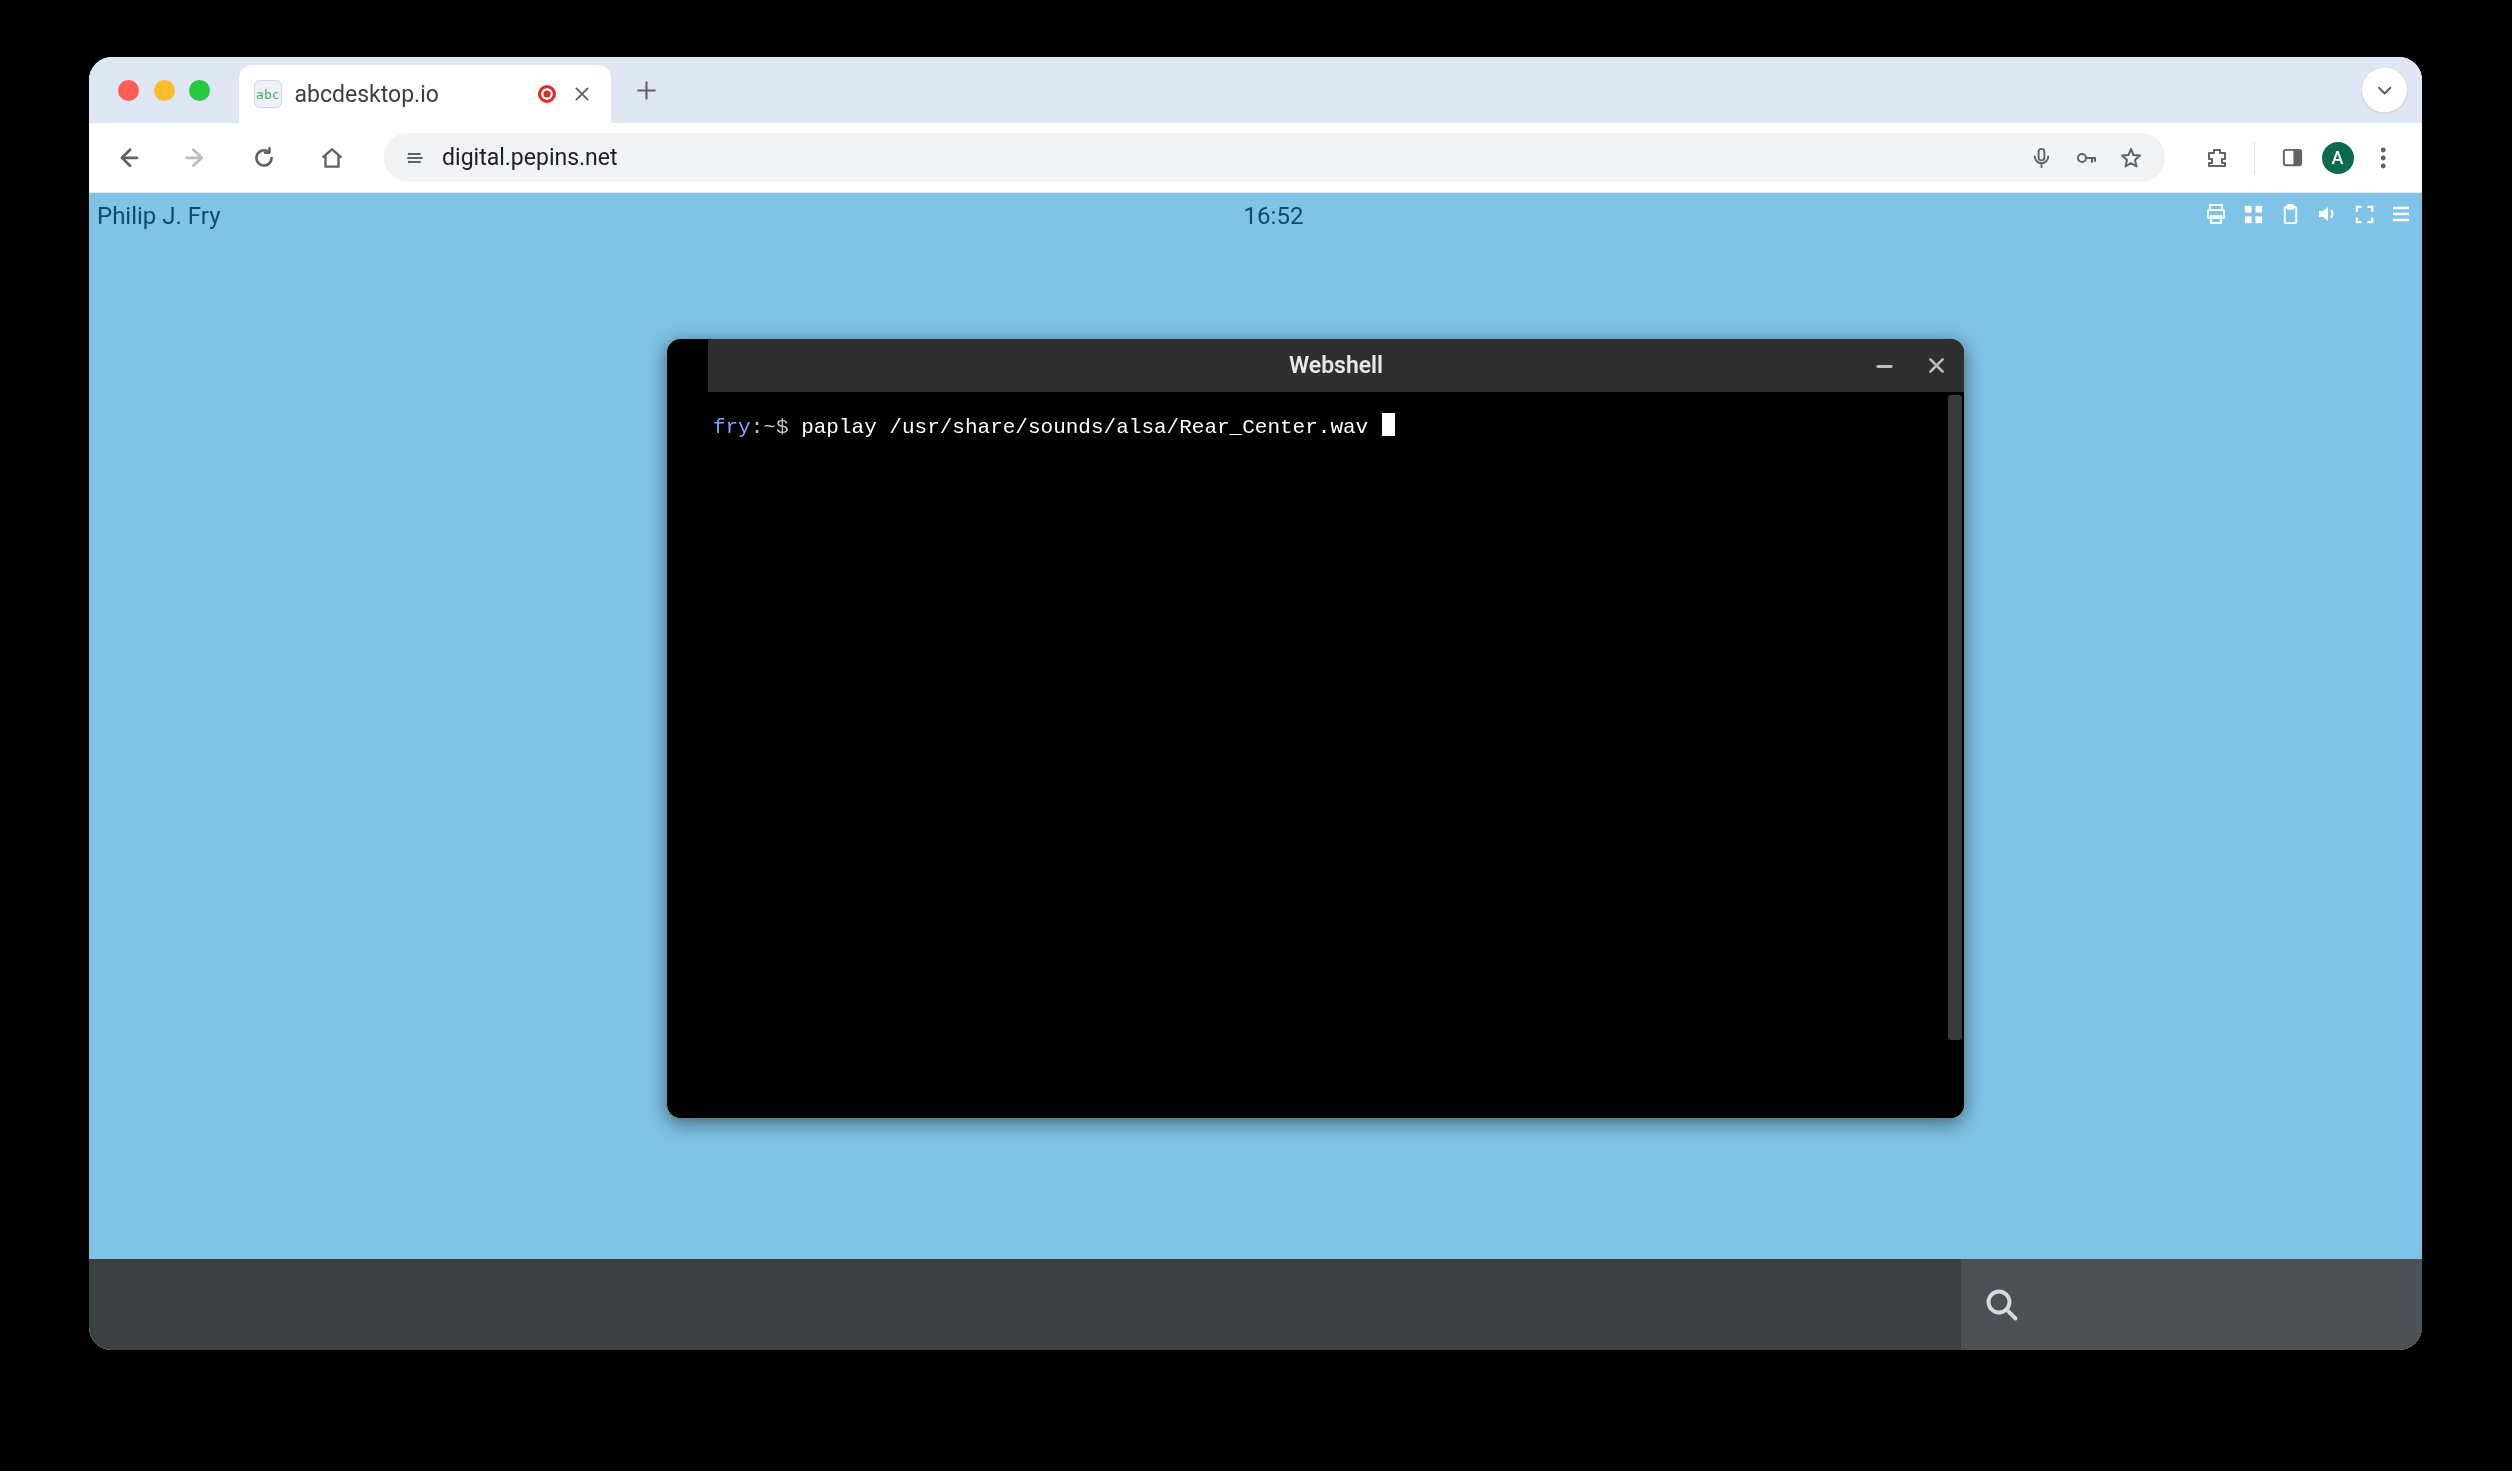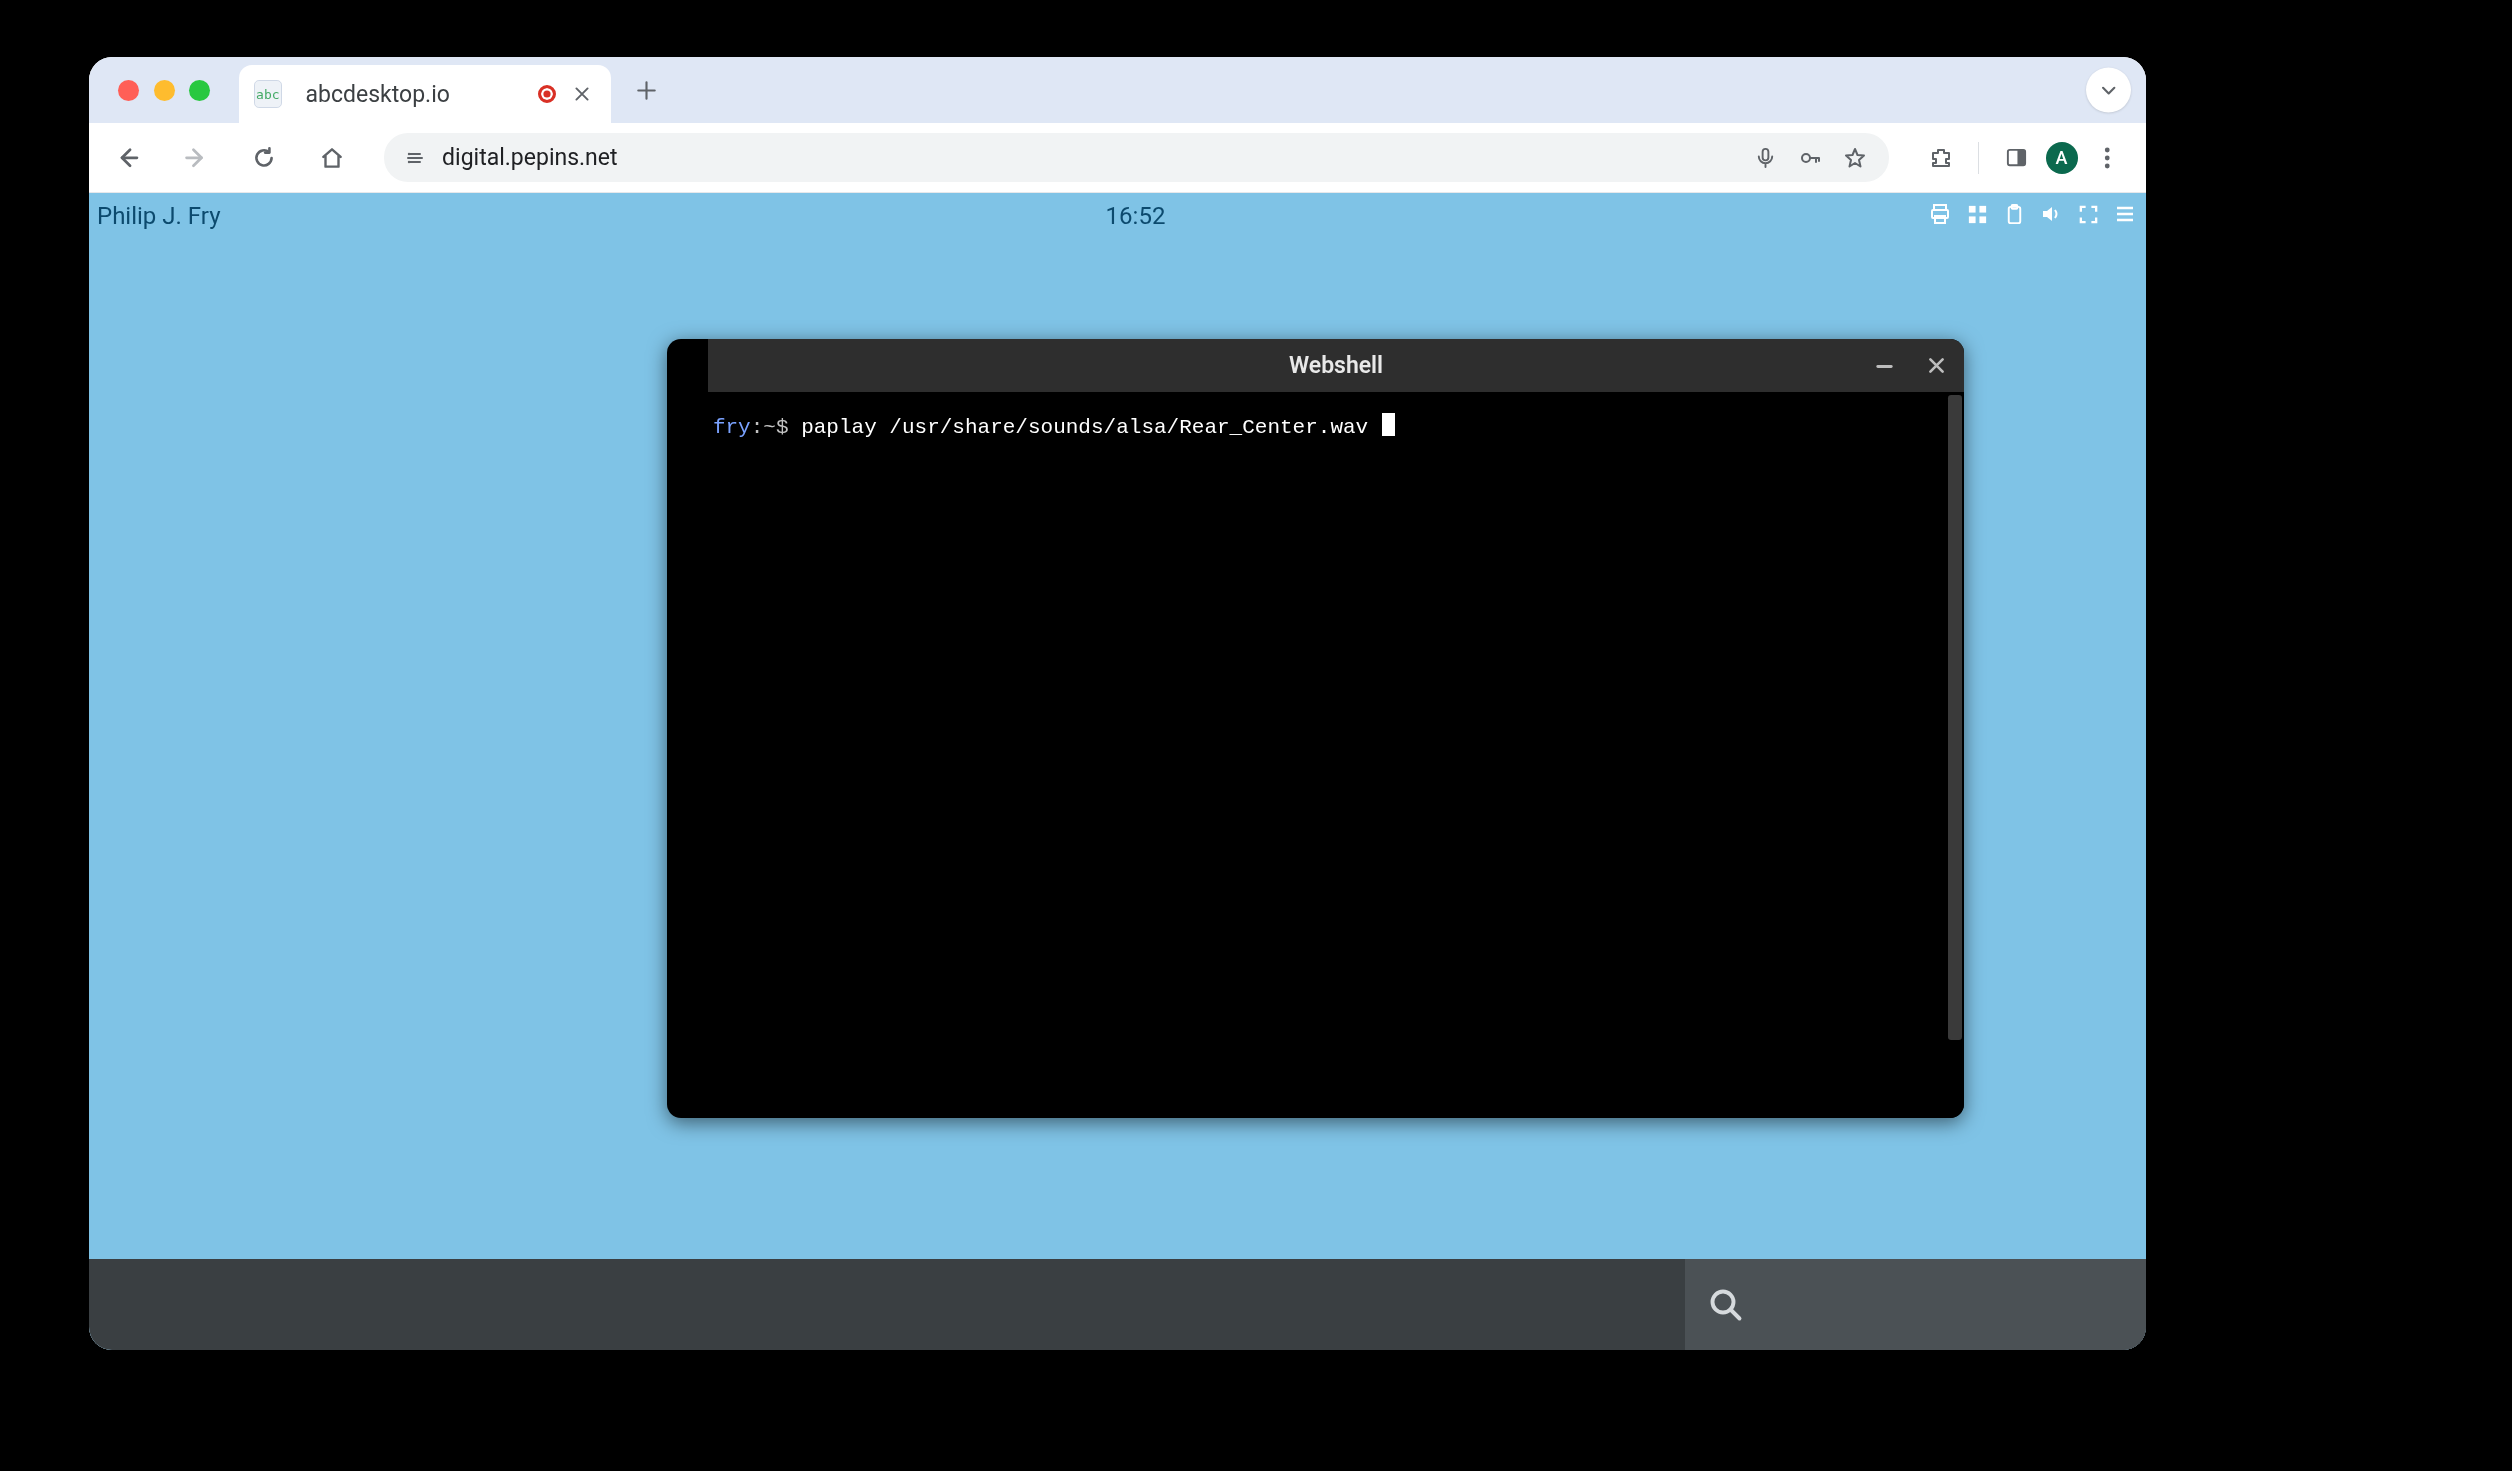--- a/index.html
+++ b/index.html
@@ -16,21 +16,21 @@
   }
   .stage {
     width: 2512px;
     height: 1471px;
     position: relative;
   }
   .browser-window {
     position: absolute;
     left: 89px;
     top: 57px;
-    width: 2057px;
+    width: 2333px;
     height: 1293px;
     background: #fff;
     border-radius: 23px;
     overflow: hidden;
     box-shadow: 0 0 0 0.8px rgba(0,0,0,0.25);
   }
   
   .tabstrip {
     height: 66px;
     background: #dfe7f5;
@@ -73,21 +73,20 @@
     border:0.8px solid #cfd8e6;
     font-family: ui-monospace, Menlo, monospace;
   }
   .tab .tab-title {
     font-size: 23px;
     color: #3c4043;
     flex: 1;
     white-space: nowrap;
     overflow: hidden;
     text-overflow: ellipsis;
-    margin-left: 11px;
   }
   .tab .rec-dot {
     width: 18px; height:18px; border-radius:50%;
     border: 3.2px solid #d93025;
     background:#d93025;
     box-shadow: inset 0 0 0 2.4px #fff;
   }
   .tab .close-x {
     font-size: 23px;
     color:#5f6368;

